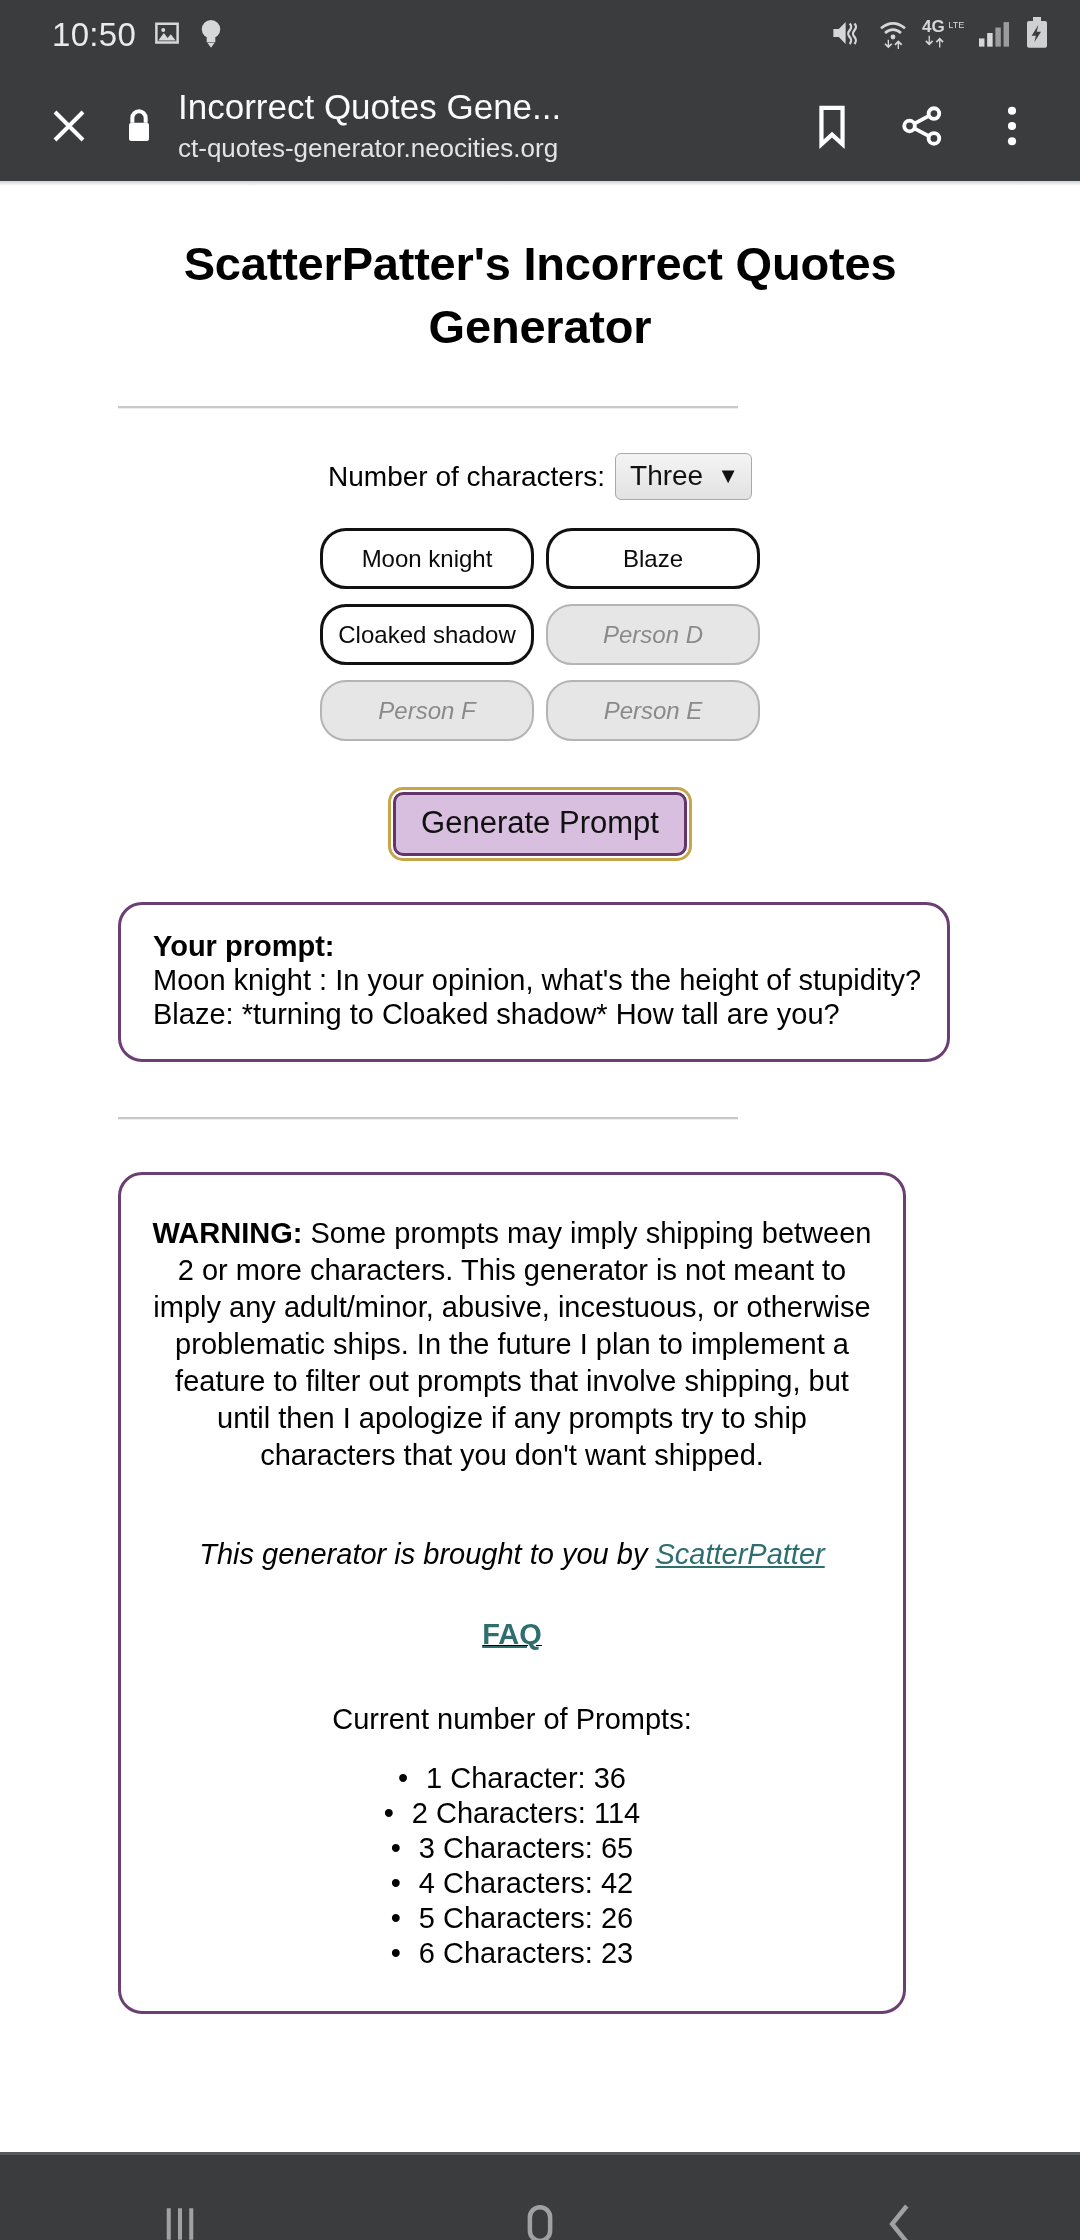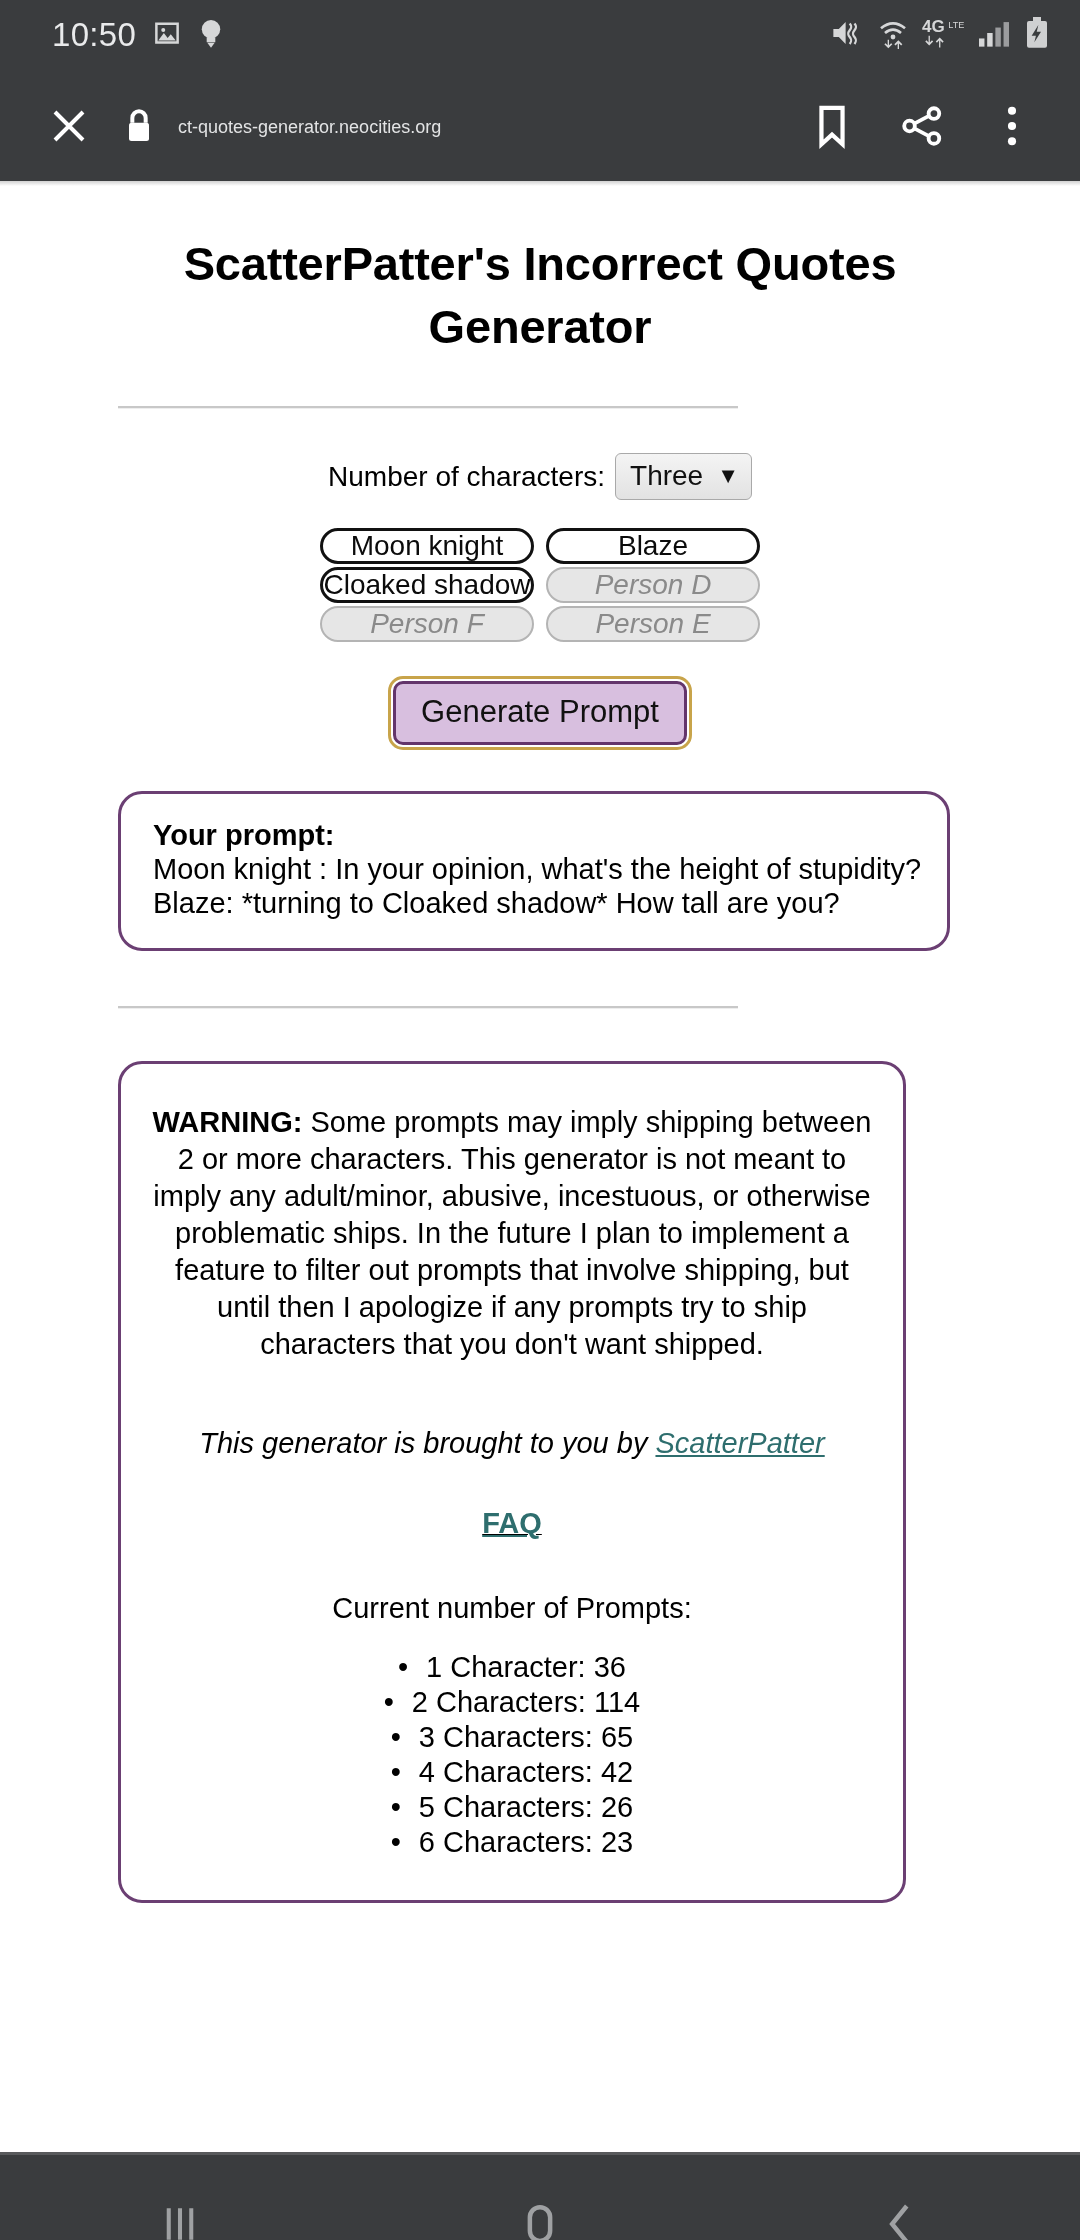--- a/index.html
+++ b/index.html
@@ -58,21 +58,21 @@
   }
   .page-title-text {
     color: #fafafa;
     font-size: 35px;
     line-height: 42px;
     white-space: nowrap;
     overflow: hidden;
   }
   .page-url-text {
     color: #e3e4e5;
-    font-size: 18px;
+    font-size: 26px;
     line-height: 34px;
     margin-top: 3px;
     white-space: nowrap;
     overflow: hidden;
   }
   .chrome-actions { display: flex; align-items: center; gap: 6px; flex: none; }
   .chrome-btn {
     width: 84px; height: 84px;
     display: flex; align-items: center; justify-content: center;
   }
@@ -139,27 +139,27 @@
   .select-caret { font-size: 22px; color: #111; }
 
   .char-grid {
     width: 440px;
     margin: 28px auto 0 auto;
     display: grid;
     grid-template-columns: 1fr 1fr;
     gap: 0px 12px;
   }
   .char-field {
-    height: 36px;
+    height: 61px;
     border-radius: 26px;
     display: flex;
     align-items: center;
     justify-content: center;
-    font-size: 28px;
-    margin-bottom: 3px;
+    font-size: 24px;
+    margin-bottom: 15px;
     overflow: hidden;
     white-space: nowrap;
   }
   .char-field.filled {
     background: #ffffff;
     border: 3px solid #111111;
     color: #0b0b0b;
   }
   .char-field.empty {
     background: #e6e6e6;
@@ -356,20 +356,21 @@
       <path fill="none" stroke="#ffffff" stroke-width="2" d="M5 5l14 14M19 5L5 19"></path>
     </svg>
   </div>
   <div class="lock-wrap">
     <svg width="34" height="40" viewBox="0 0 20 24">
       <path fill="none" stroke="#ffffff" stroke-width="2.4" d="M6 10V7.2a4 4 0 0 1 8 0V10"></path>
       <rect x="4" y="10" width="12" height="11" rx="1.5" fill="#ffffff"></rect>
     </svg>
   </div>
   <div class="titles">
+    <span class="page-title-text">Incorrect Quotes Gene...</span>
     <span class="page-url-text">ct-quotes-generator.neocities.org</span>
   </div>
   <div class="chrome-actions">
     <div class="chrome-btn">
       <svg width="40" height="46" viewBox="0 0 20 24">
         <path fill="none" stroke="#ffffff" stroke-width="2.2" d="M4.5 2.5h11v19l-5.5-5-5.5 5z"></path>
       </svg>
     </div>
     <div class="chrome-btn">
       <svg width="44" height="44" viewBox="0 0 24 24">

